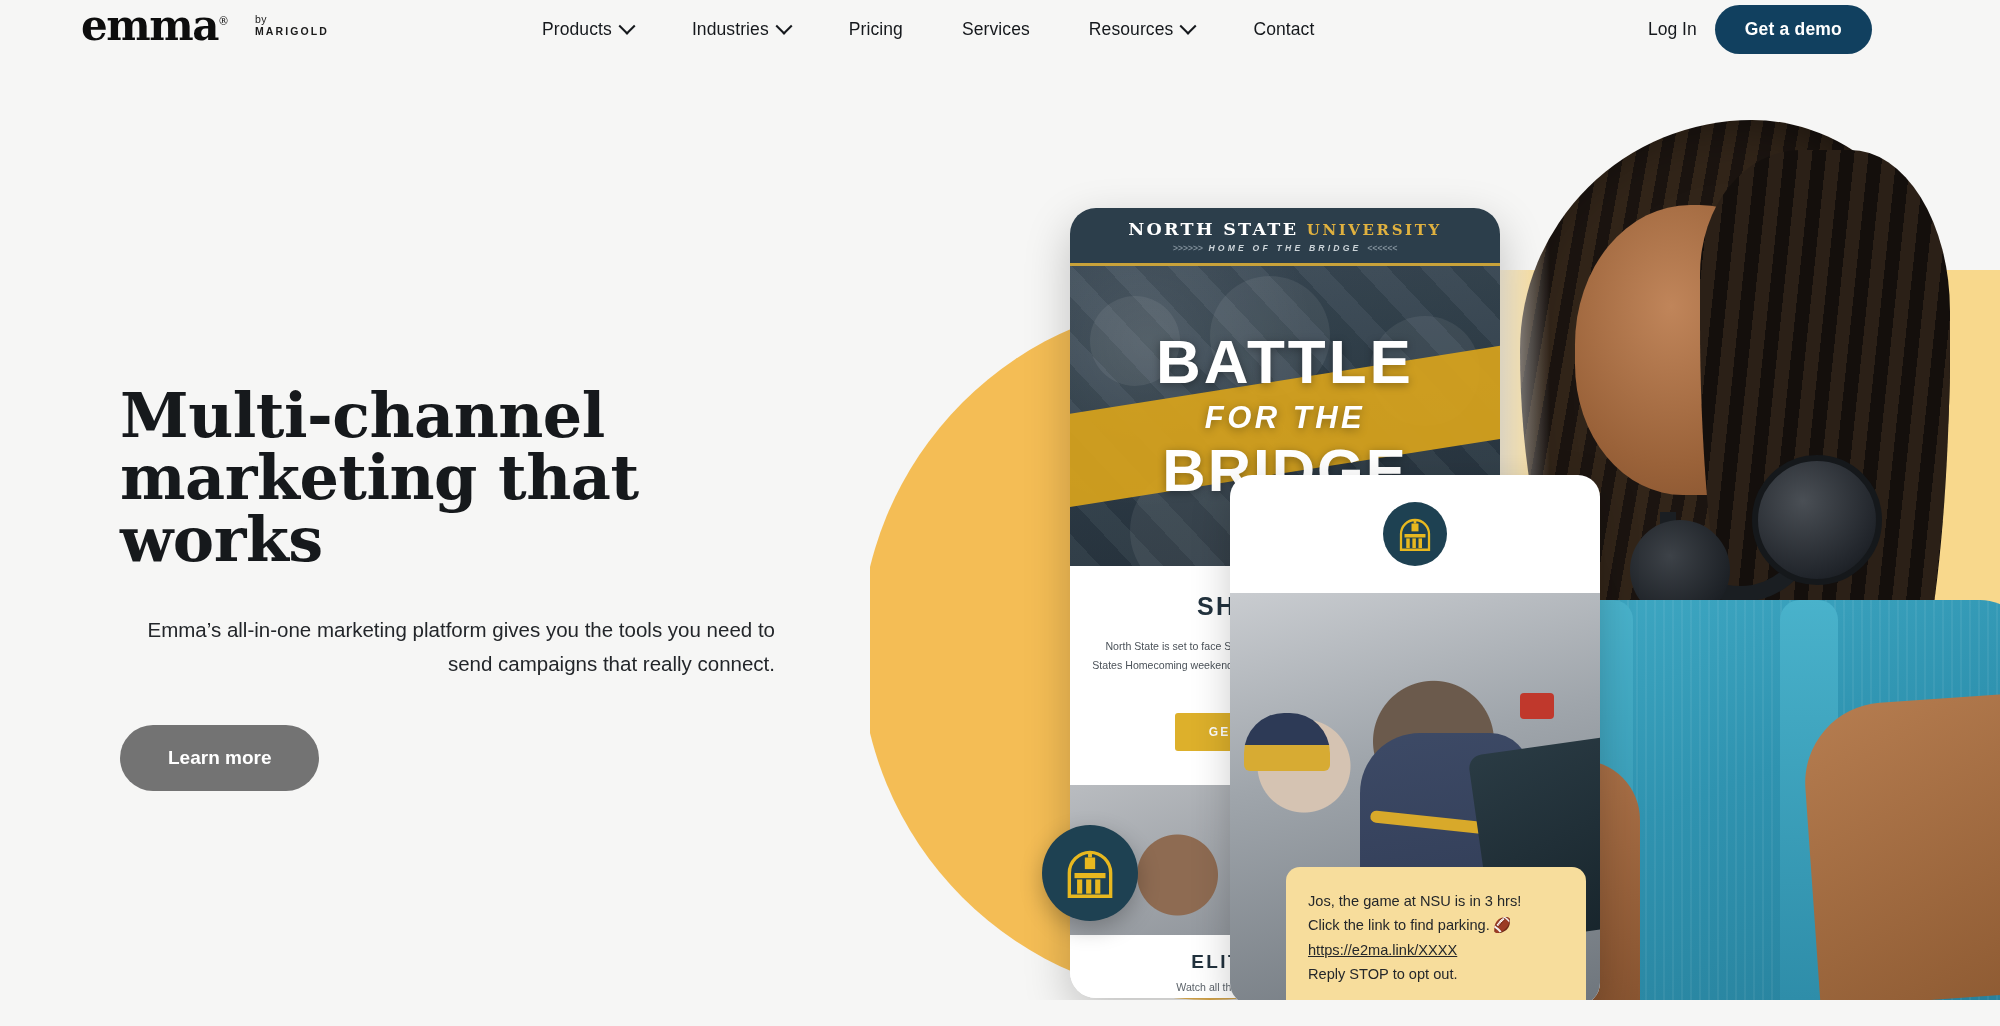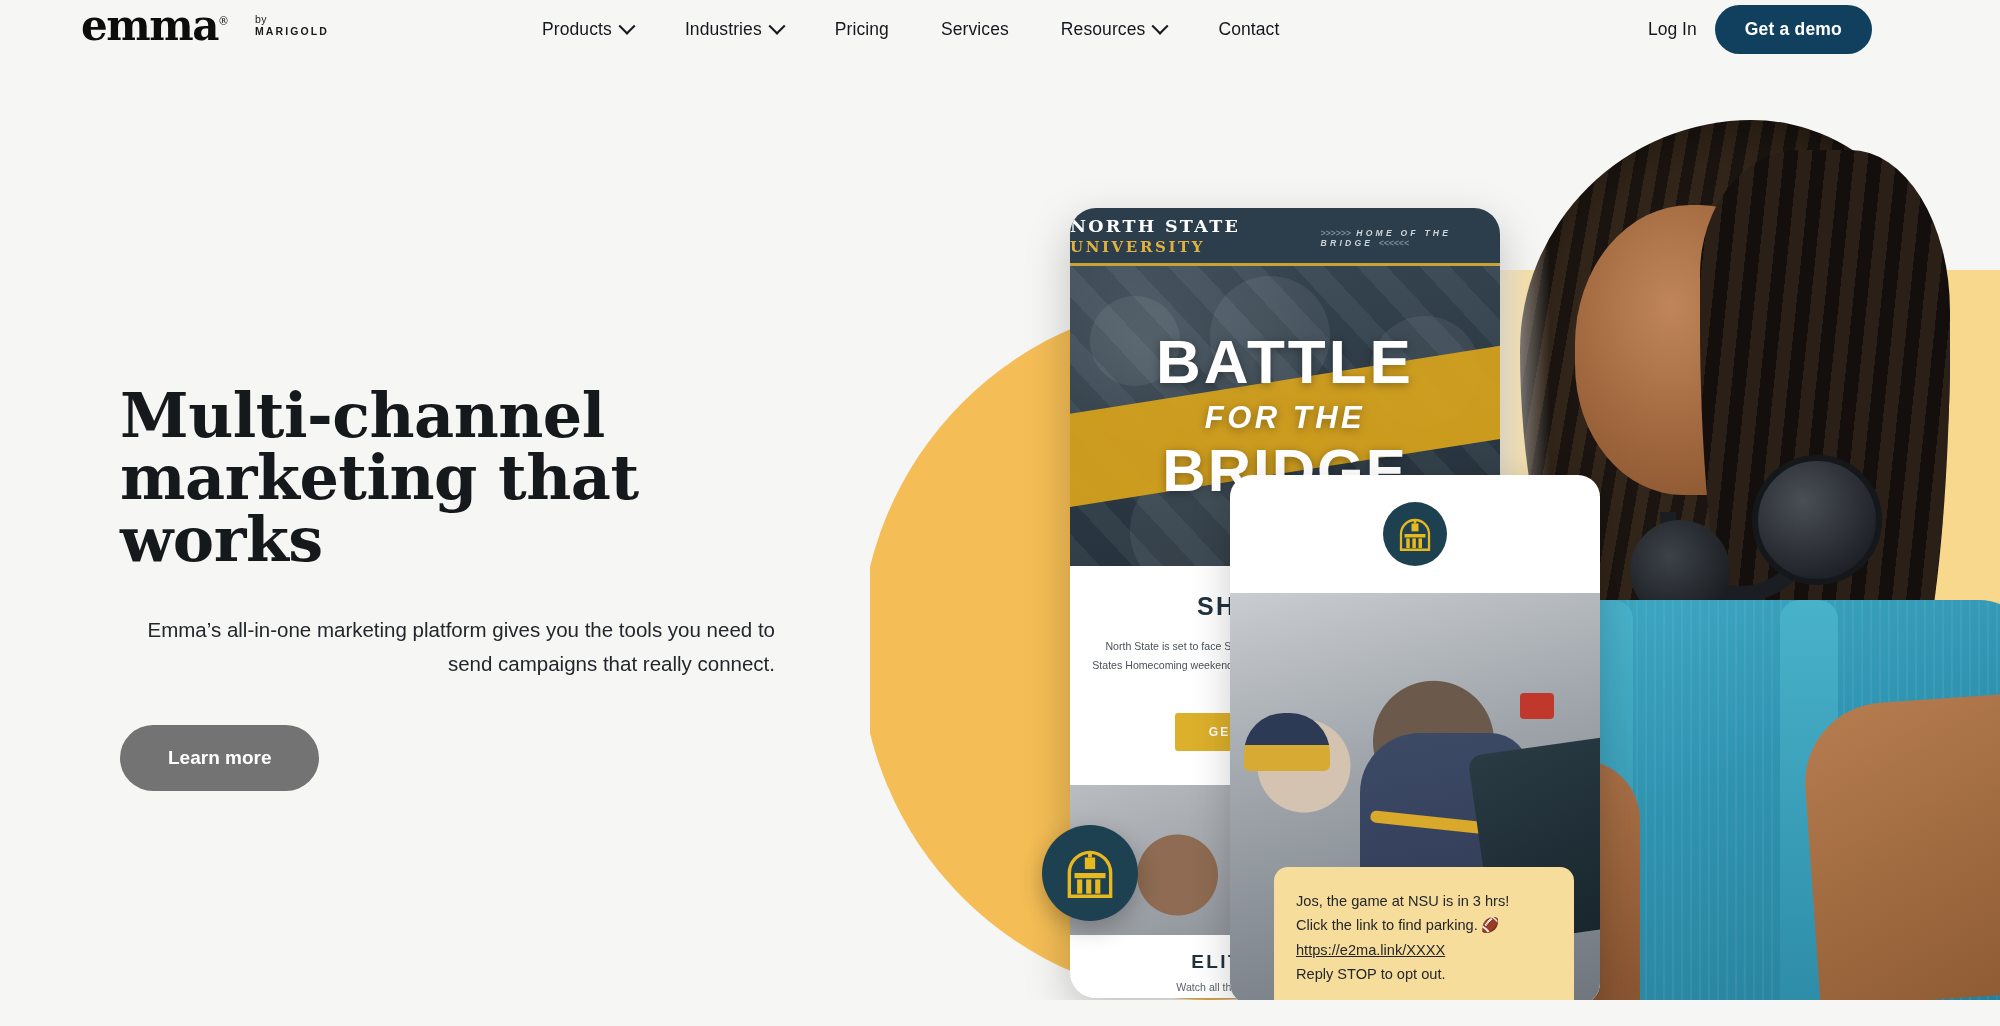--- a/index.html
+++ b/index.html
@@ -67,21 +67,21 @@
   }
   .logo-sub .by { font-weight: 400; letter-spacing: .4px; }
 
   .nav {
     position: absolute;
     left: 520px;
     top: 0;
     height: 58px;
     display: flex;
     align-items: center;
-    gap: 8px;
+    gap: 15px;
   }
   .nav-item {
     display: flex;
     align-items: center;
     gap: 9px;
     padding: 0 22px;
     font-size: 17.5px;
     color: #15181c;
     letter-spacing: .1px;
     cursor: pointer;
@@ -305,20 +305,21 @@
     overflow: hidden;
     box-shadow: 0 16px 46px rgba(0,0,0,.22);
     z-index: 30;
   }
   .em-header {
     position: relative;
     height: 58px;
     background: #2c3e4b;
     color: #fff;
     display: flex;
+    flex-direction: column;
     align-items: center;
     justify-content: center;
     border-bottom: 3px solid #c9a23a;
   }
   .em-h1 {
     font-family: "DejaVu Serif", serif;
     font-size: 17.5px;
     letter-spacing: 2.3px;
     font-weight: 700;
   }
@@ -496,21 +497,21 @@
   .sms-photo .tablet {
     position: absolute;
     right: -30px; bottom: 70px; width: 150px; height: 190px;
     background: linear-gradient(160deg, #2a3b44, #17242b);
     border-radius: 14px;
     transform: rotate(-8deg);
   }
 
   .bubble {
     position: absolute;
-    left: 44px;
+    left: 56px;
     bottom: -8px;
     width: 300px;
     background: #f7dd9c;
     border-radius: 14px;
     padding: 22px 22px 26px;
     z-index: 5;
   }
   .bubble p {
     font-size: 14.6px;
     line-height: 1.68;

